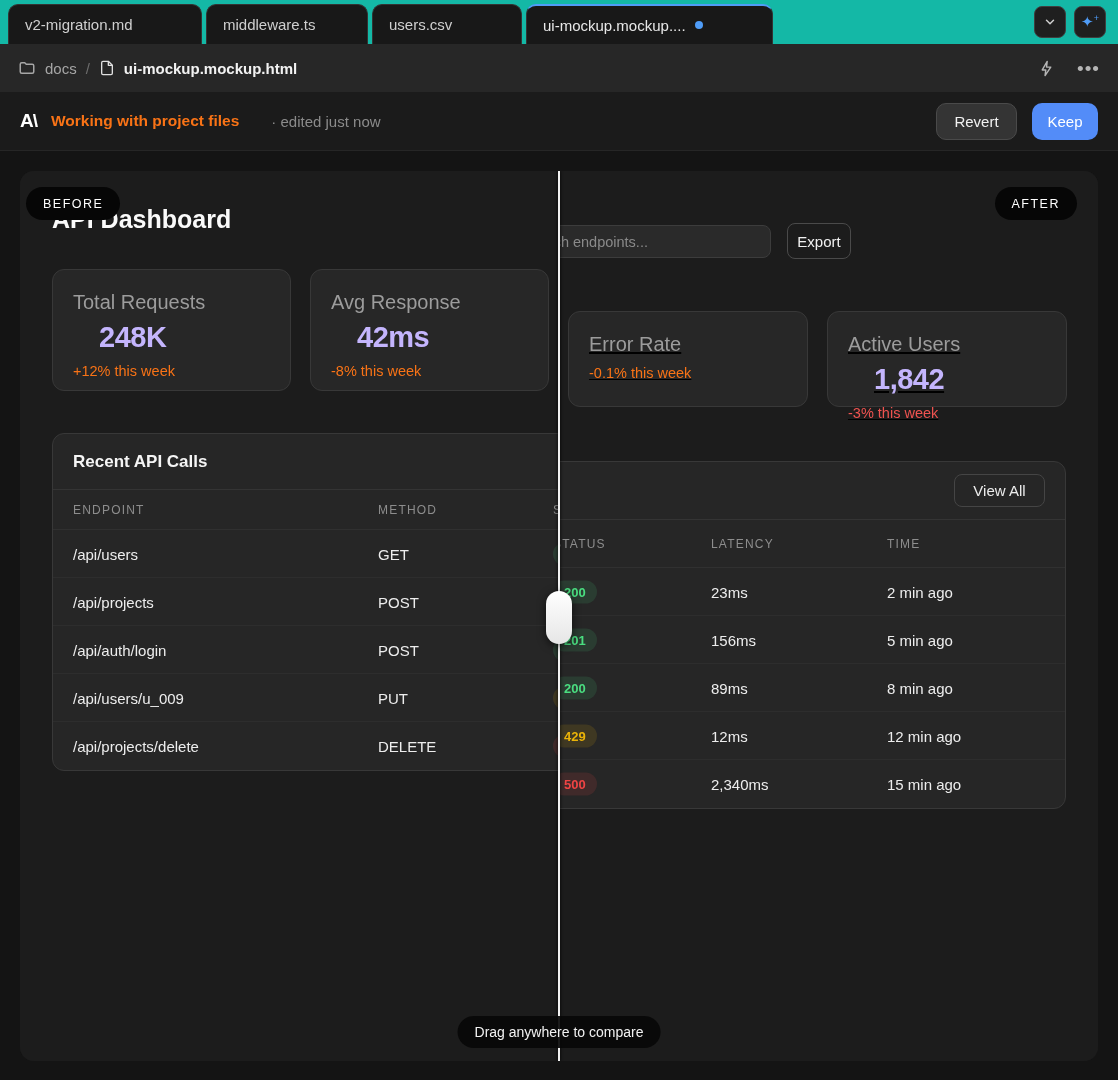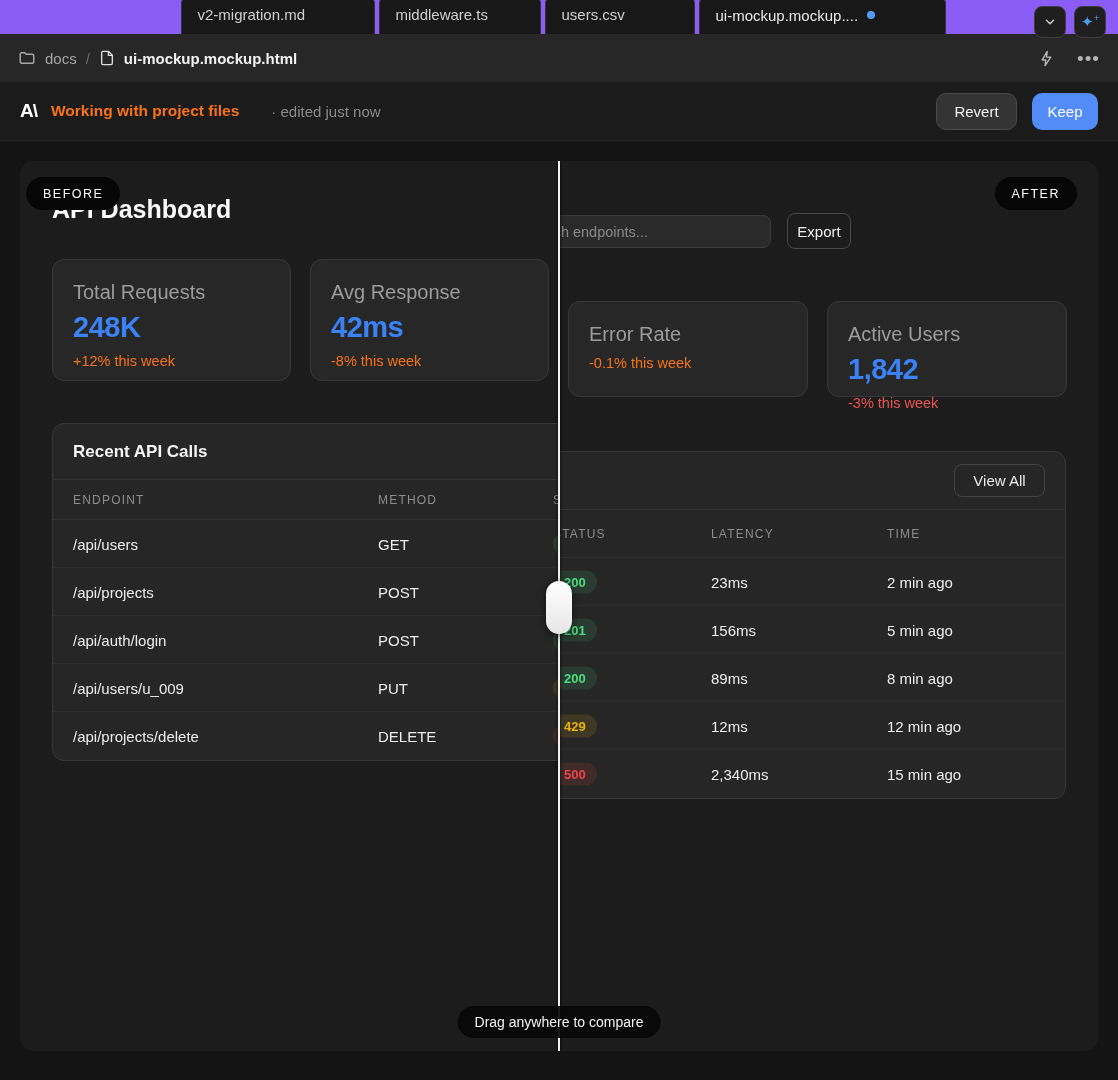--- a/index.html
+++ b/index.html
@@ -1,19 +1,19 @@
 <!DOCTYPE html>
 <html><head>
 <meta charset="utf-8">
 <style>
   * { margin:0; padding:0; box-sizing:border-box; }
   html,body { width:1118px; height:1080px; background:#141414; font-family:"Liberation Sans", sans-serif; overflow:hidden; }
 
   
-  .tabbar { height:34px; background:#8b5cf6; display:flex; align-items:flex-end; position:relative;justify-content:center; }
+  .tabbar { height:44px; background:#14b8a6; display:flex; align-items:flex-end; position:relative; }
   .tabs { display:flex; gap:4px; padding-left:8px; align-items:flex-end; }
   .tab { height:40px; background:#181818; border:1px solid #333; border-bottom:none; border-radius:10px 10px 0 0;
          display:flex; align-items:center; gap:9px; padding:0 16px; color:#cfcfcf; font-size:15px; cursor:default; }
   .tab.active { border-top:2px solid #4f9cf7; color:#e8e8e8; }
   .tab .dot { width:8px; height:8px; border-radius:50%; background:#4f9cf7; }
   .tab-w1{width:194px}.tab-w2{width:162px}.tab-w3{width:150px}.tab-w4{width:148px}.tab-w5{width:247px}
   .tabbar-actions { position:absolute; right:12px; top:6px; display:flex; gap:8px; }
   .iconbtn { width:32px; height:32px; border:1px solid #3f3f3f; border-radius:8px; background:#1f1f1f;
              display:flex; align-items:center; justify-content:center; color:#cfcfcf; font-size:13px; }
   .iconbtn .spark { color:#4f9cf7; font-size:15px; }
@@ -48,23 +48,23 @@
                    background:#060606; border-radius:17px; color:#fff; font-size:12.5px; letter-spacing:1.5px; font-weight:500; z-index:2; }
   .badge-before { left:6px; }
   .badge-after { right:21px; }
 
   .dash-title { position:absolute; left:32px; top:34px; font-size:25px; font-weight:700; color:#fafafa; }
 
   .stats-row { position:absolute; display:flex; gap:19px; }
   .before .stats-row { left:32px; top:98px; }
   .after  .stats-row { left:548px; top:140px; }
   .stat-card { width:239px; height:122px; background:#272727; border:1px solid #383838; border-radius:12px; padding:21px 20px; }
-  .after .stat-card { width:240px; height:96px; }
+  .after .stat-card { width:240px; height:96px;text-decoration:underline; }
   .stat-label { font-size:20px; color:#9c9c9c; }
-  .stat-value { font-size:29px; font-weight:700; color:#3b82f6; margin-top:7px; letter-spacing:-0.5px; }
+  .stat-value { font-size:29px; font-weight:700; color:#c4b5fd; margin-top:7px; letter-spacing:-0.5px;margin-left:26px; }
   .stat-delta { font-size:14.5px; margin-top:9px; }
   .stat-delta.up { color:#f97316; }
   .stat-delta.down { color:#ef5350; }
 
   
   .search-input { position:absolute; left:490px; top:54px; width:261px; height:33px; background:#2a2a2a;
                   border:1px solid #3c3c3c; border-radius:8px; padding:0 12px; color:#e5e5e5; font-size:14.5px;
                   font-family:"Liberation Sans", sans-serif; outline:none; }
   .search-input::placeholder { color:#8a8a8a; }
   .btn-export { position:absolute; left:767px; top:52px; width:64px; height:36px; background:transparent;

